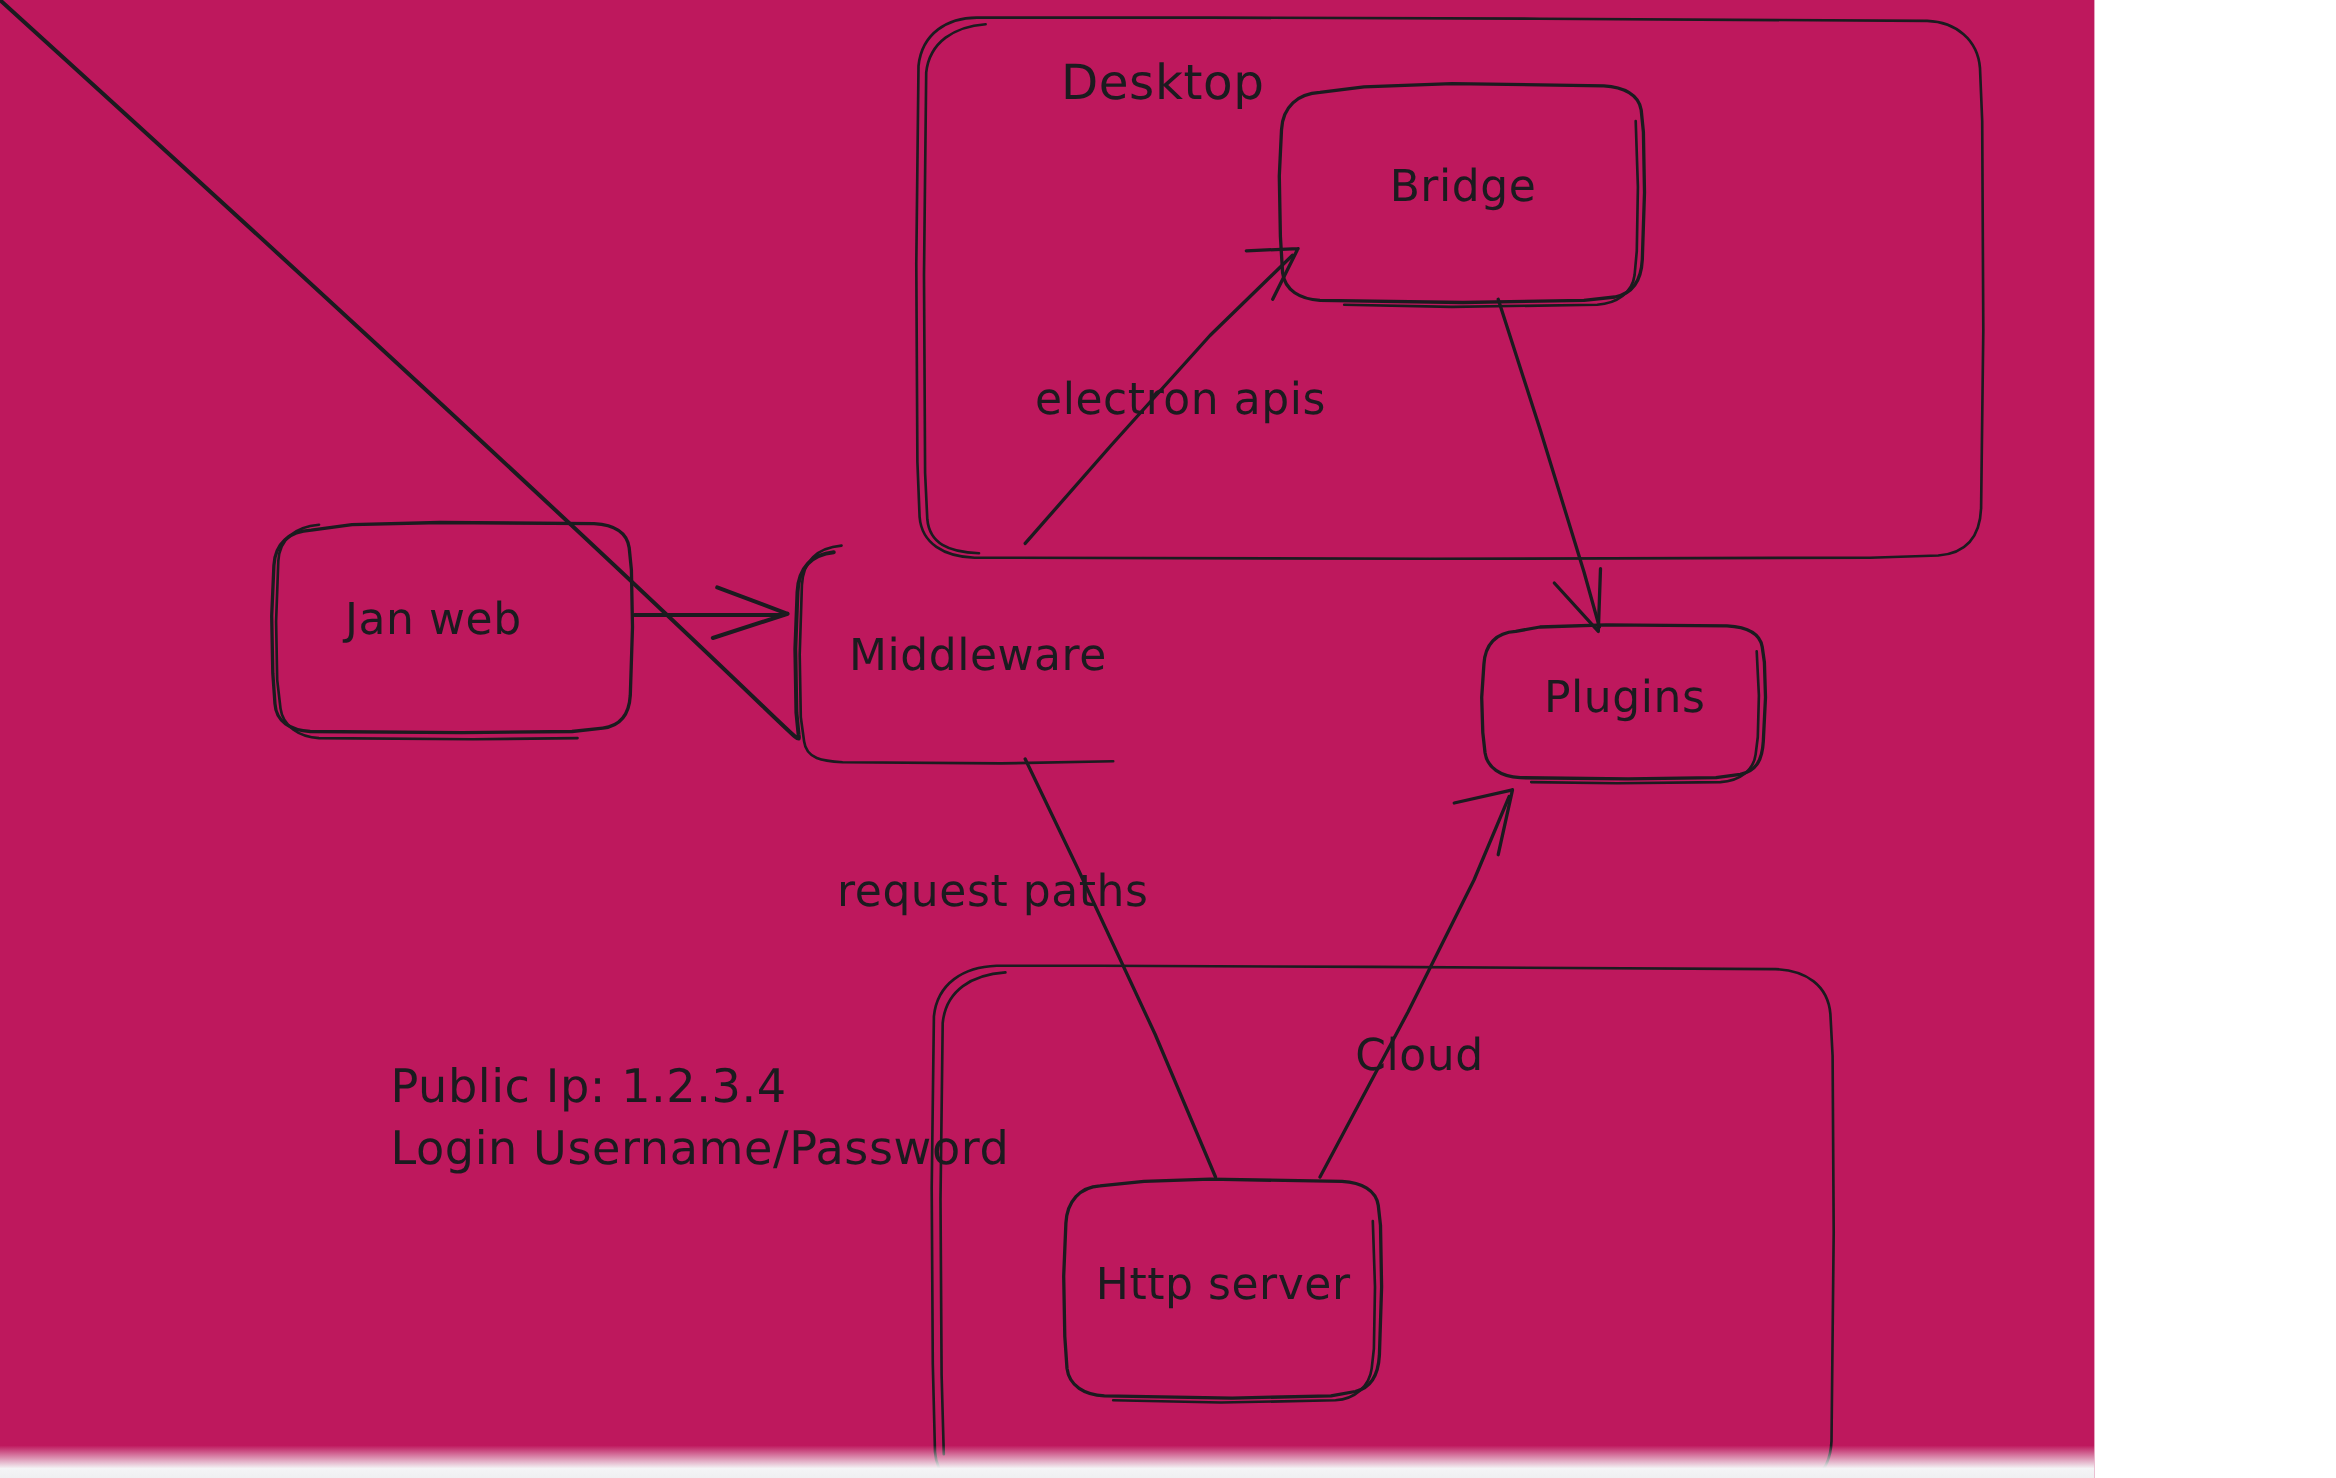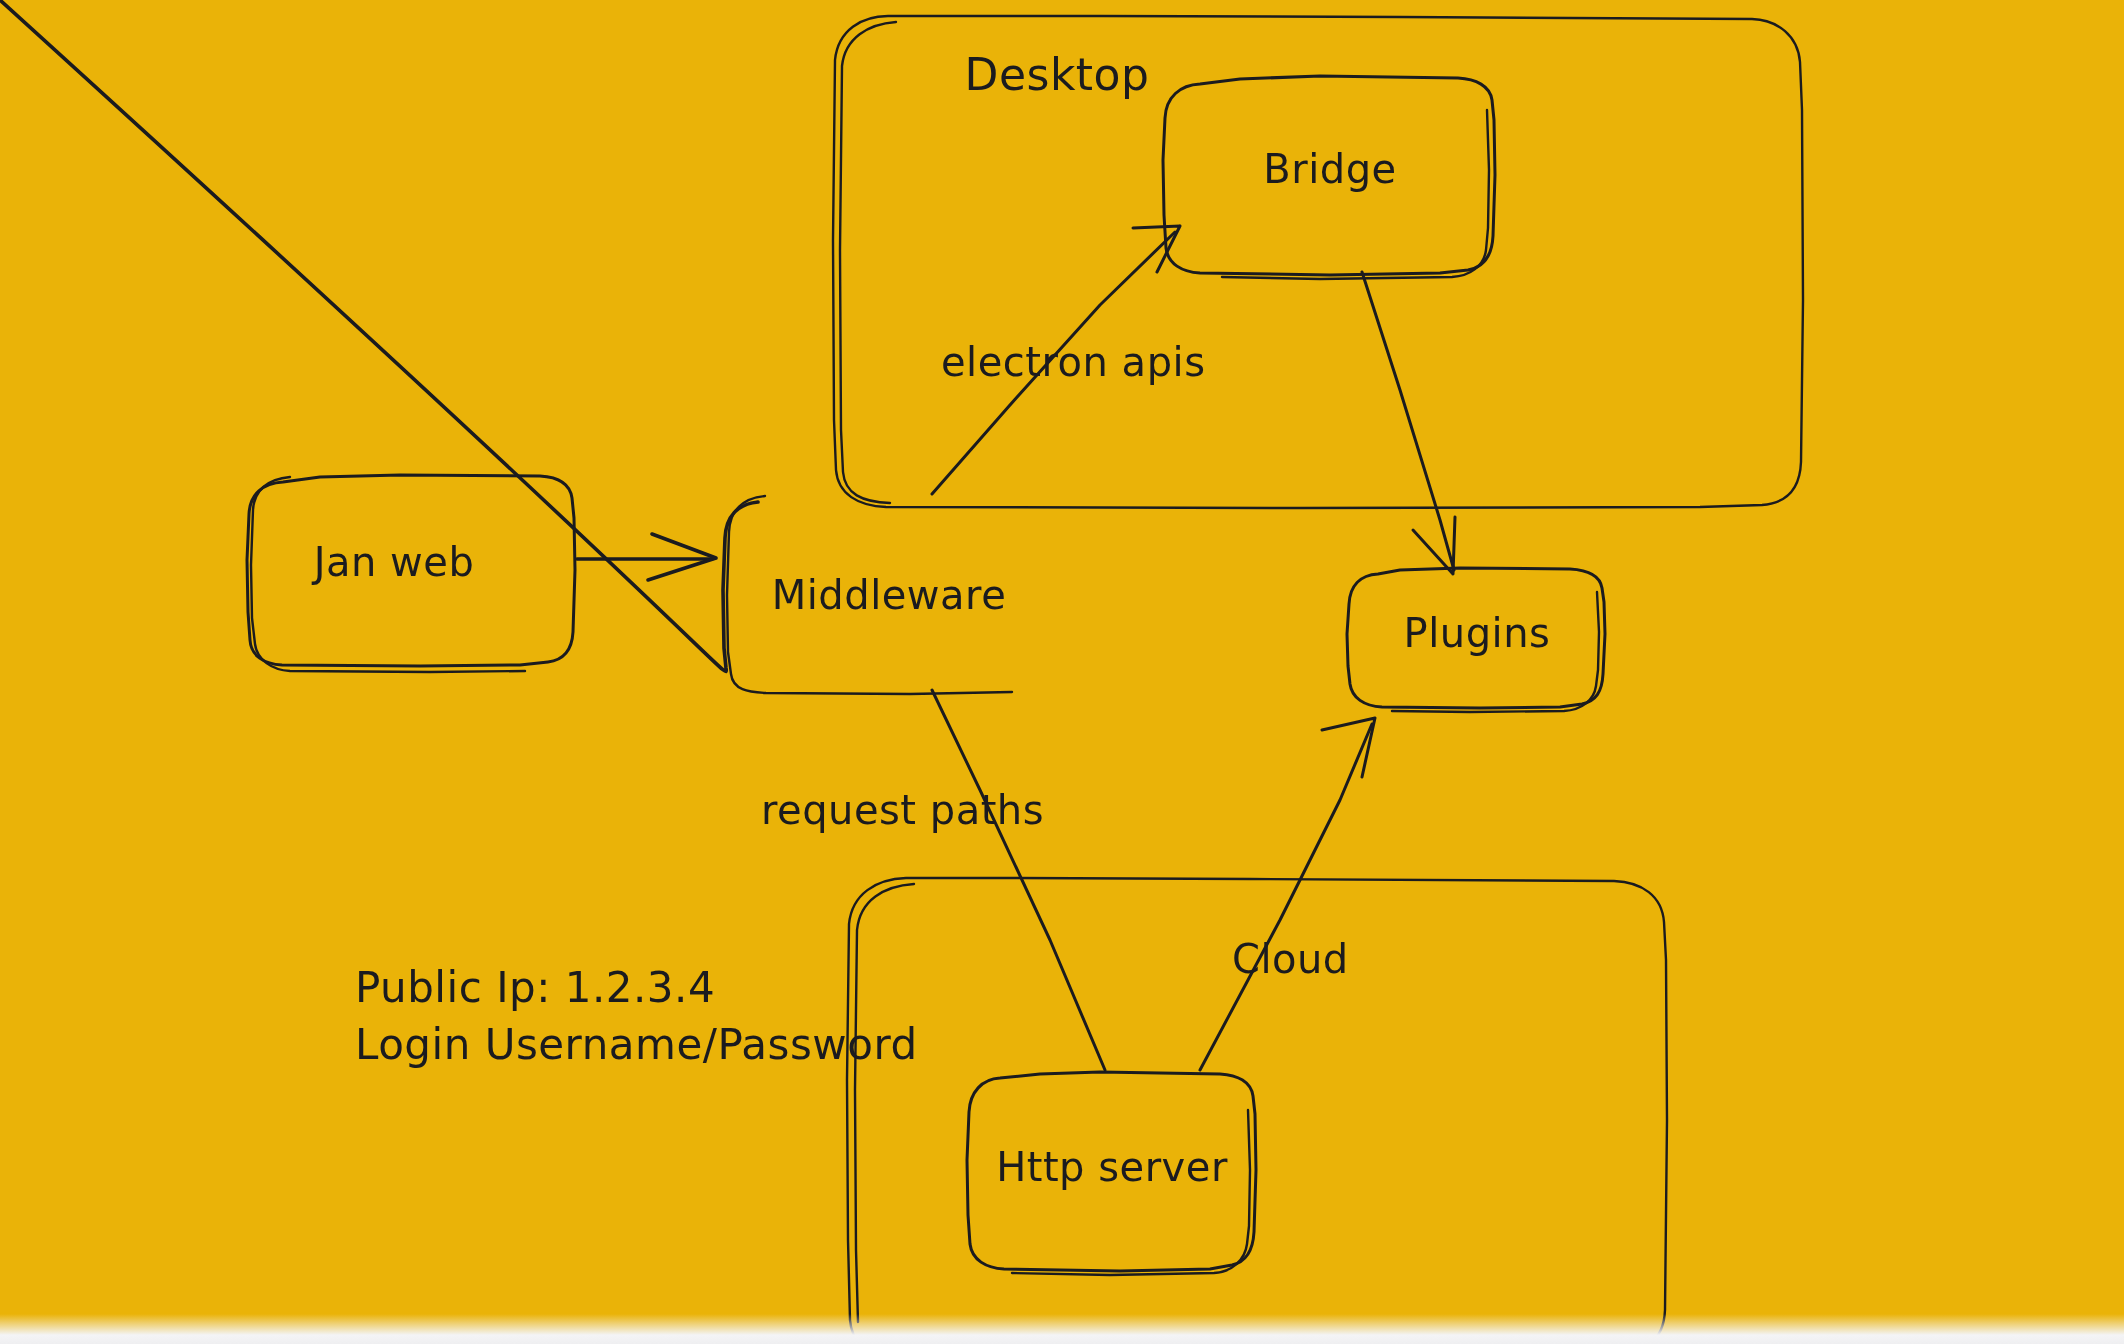--- a/index.html
+++ b/index.html
@@ -2,23 +2,23 @@
 <html><head>
 <meta charset="utf-8">
 <style>
   html, body {
     margin: 0;
     padding: 0;
     background: #ffffff;
   }
   #canvas-wrap {
     position: relative;
-    width: 2124px;
+    width: 1904px;
     height: 1344px;
-    background: #eab308;
+    background: #be185d;
     overflow: hidden;
     font-family: "DejaVu Sans", sans-serif;
     text-align: center;
   }
   #sketch {
     position: absolute;
     top: 0; left: 0;
     width: 2124px;
     height: 1344px;
   }

